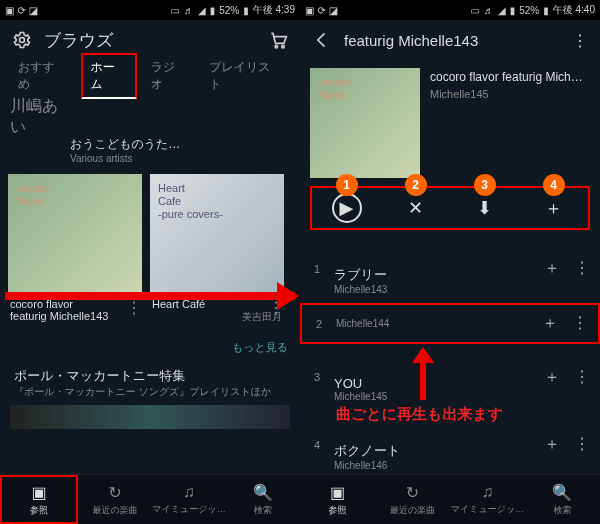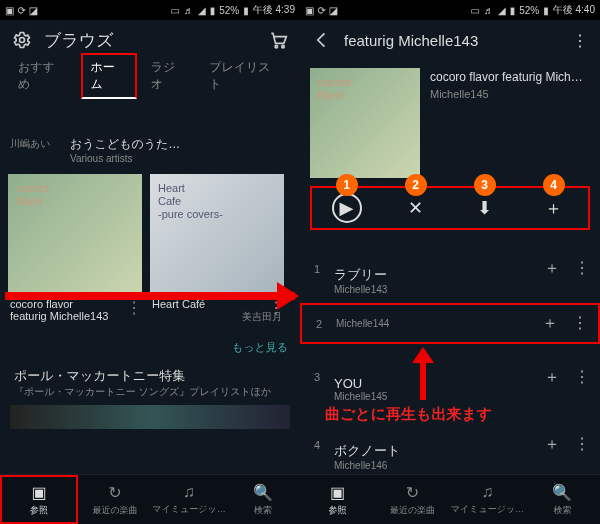--- a/index.html
+++ b/index.html
@@ -94,21 +94,21 @@
 
   <div class="tabs">
     <span class="tab">おすすめ</span>
     <span class="tab active redbox">ホーム</span>
     <span class="tab">ラジオ</span>
     <span class="tab">プレイリスト</span>
   </div>
 
   <div class="content">
     <div style="display:flex;padding:4px 10px;gap:10px;">
-      <div style="width:50px;font-size:10px;color:#888;margin-top:41px;">川嶋あい</div>
+      <div style="width:50px;font-size:16px;color:#888;">川嶋あい</div>
       <div style="flex:1;">
         <div style="font-size:12px;margin-top:40px;">おうこどものうた…</div>
         <div style="font-size:10px;color:#888;">Various artists</div>
       </div>
     </div>
 
     <div class="album-row">
       <div class="album-card">
         <div class="album-art art1">
           <div class="art-label" style="white-space:pre;">cocoro
@@ -261,21 +261,21 @@
         <div class="track-title">ボクノート</div>
         <div class="track-artist">Michelle146</div>
       </div>
       <div class="track-actions">
           <span>＋</span>
           <span>⋮</span>
         </div>
     </div>
 
     <div class="arrow-up" style="left:120px; top:290px;"></div>
-    <div class="annot-txt" style="left:25px; top:345px;">曲ごとに再生も出来ます</div>
+    <div class="annot-txt" style="left:36px; top:345px;">曲ごとに再生も出来ます</div>
   </div>
 
   <div class="navbar">
     <div class="nav-item active">
       <span class="nav-icon">▣</span>
       <span>参照</span>
     </div>
     <div class="nav-item">
       <span class="nav-icon">↻</span>
       <span>最近の楽曲</span>

